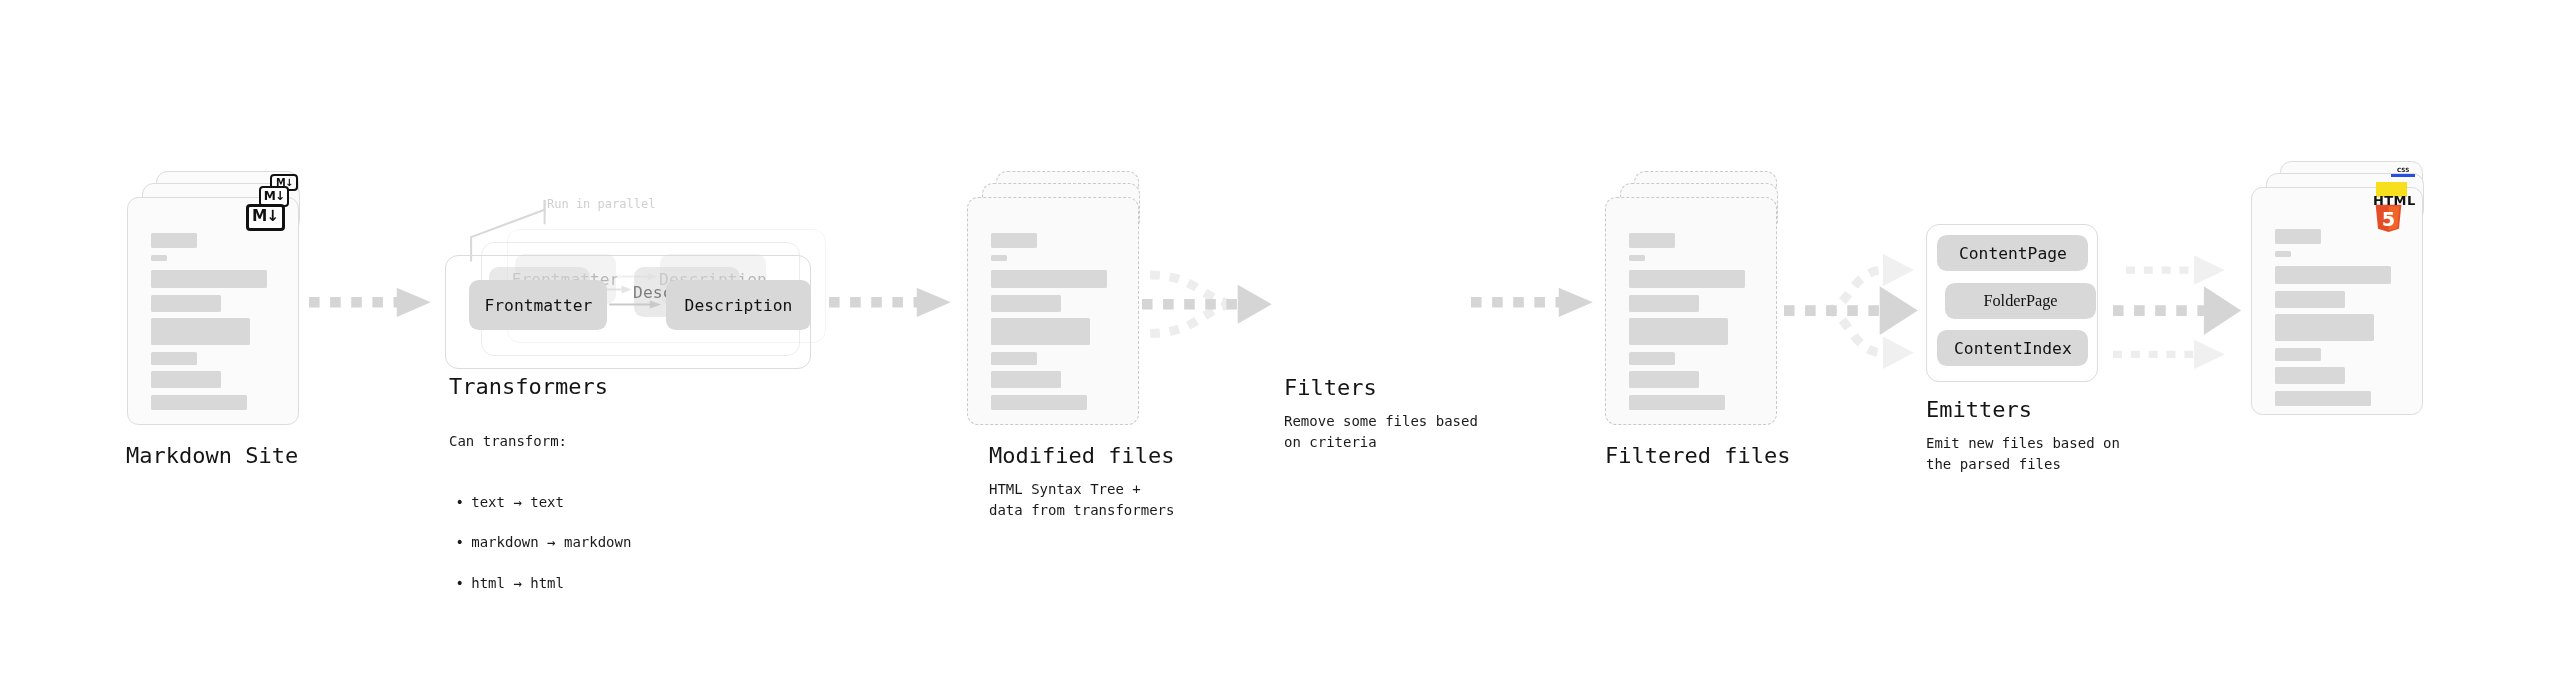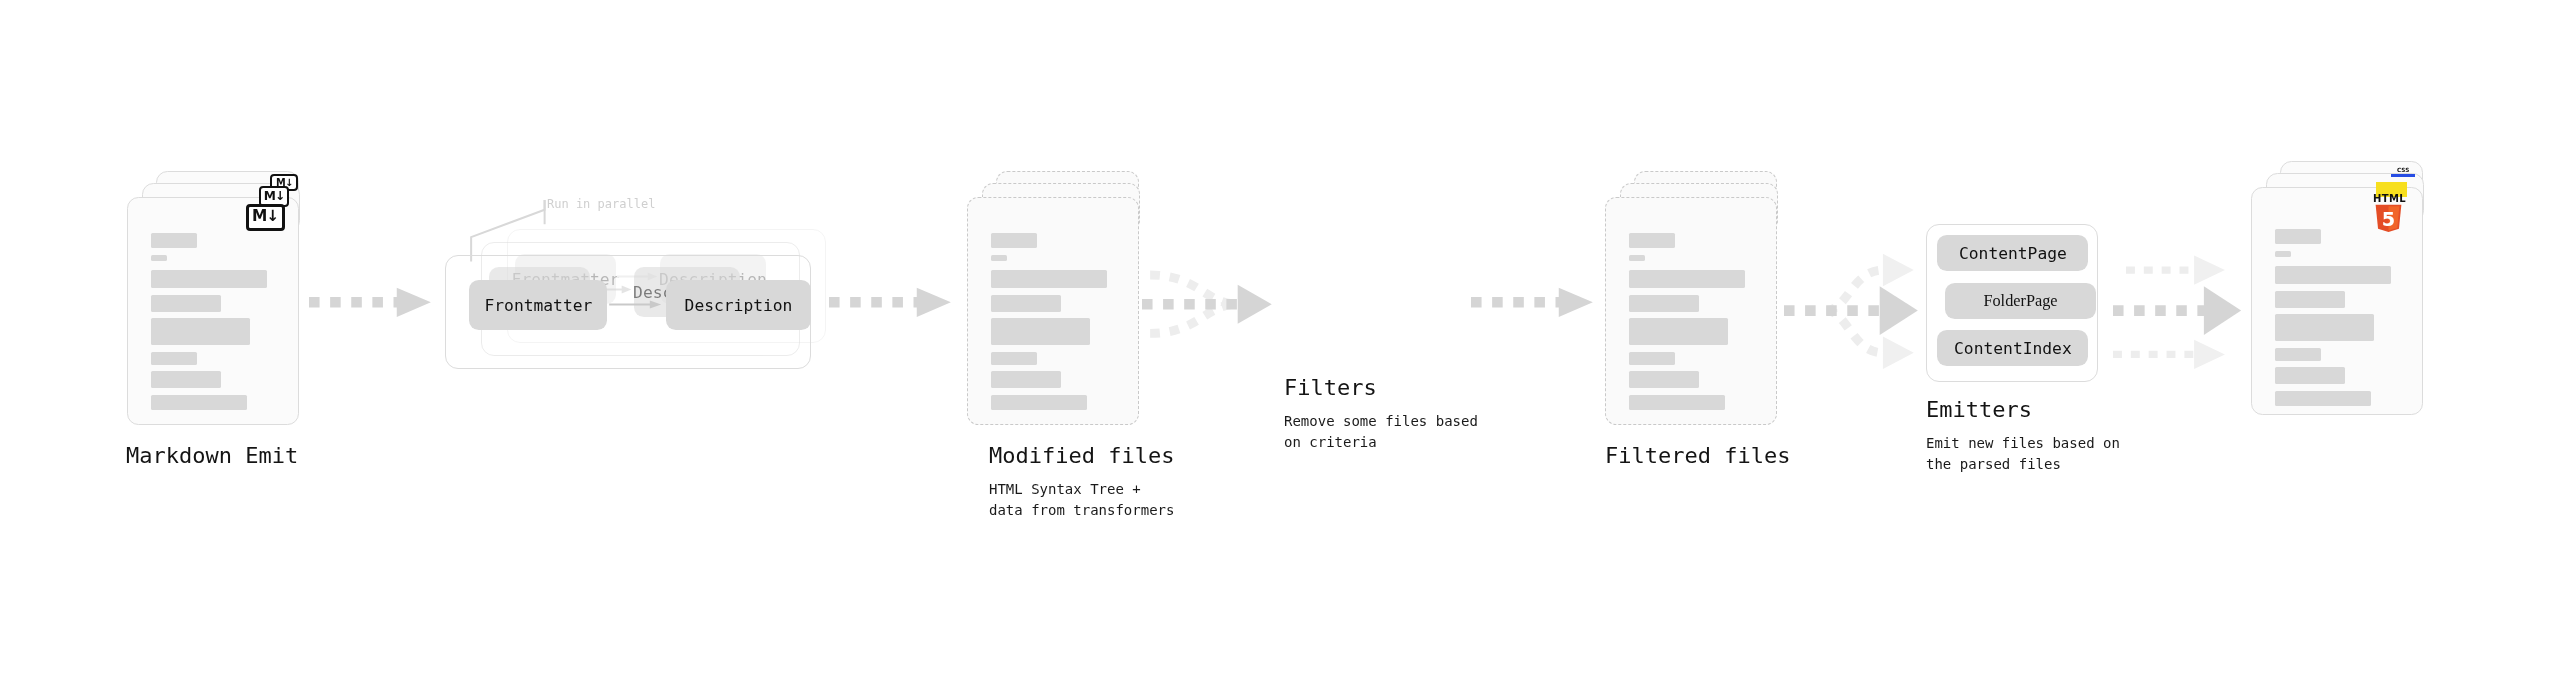--- a/index.html
+++ b/index.html
@@ -38,21 +38,21 @@
     font-weight:bold;font-size:15.4px;line-height:1;color:#111;letter-spacing:-0.8px;
   }
   .md-badge.small{width:26px;height:16.3px;border-width:2.4px;font-size:12.2px;}
   .md-badge.tiny{width:24.4px;height:13px;border-width:2.4px;font-size:9.8px;}
 
   
   .html5{width:31px;height:37px;position:relative;}
   .html5 .tag{
     position:absolute;top:-1.6px;left:0;width:100%;text-align:center;
     font-family:"DejaVu Sans","Liberation Sans",sans-serif;
-    font-size:10px;font-weight:bold;color:#111;letter-spacing:0.4px;
+    font-size:13px;font-weight:bold;color:#111;letter-spacing:0.4px;
   }
   
   .jsbadge{width:31px;height:14.6px;background:#f7df1e;}
   
   .cssbadge{width:24.4px;height:9.8px;position:relative;}
   .cssbadge .bar{position:absolute;bottom:0;left:0;width:100%;height:3.3px;background:#264de4;}
   .cssbadge .tx{
     position:absolute;top:-0.8px;left:0;width:100%;text-align:center;
     font-family:"DejaVu Sans","Liberation Sans",sans-serif;
     font-size:5.7px;font-weight:bold;color:#111;
@@ -123,21 +123,21 @@
       <div class="ln" style="width:116px;height:18px;"></div>
       <div class="ln" style="width:70px;height:17px;"></div>
       <div class="ln" style="width:99px;height:27px;"></div>
       <div class="ln" style="width:46px;height:13px;"></div>
       <div class="ln" style="width:70px;height:17px;"></div>
       <div class="ln" style="width:96px;height:15.4px;"></div>
     </div>
   </div>
 
   <div class="caption" style="left:126px;top:443px;">
-    <div class="cap-title">Markdown Emit</div>
+    <div class="cap-title">Markdown Site</div>
   </div>
 
   <svg class="abs" style="left:309px;top:286px;" width="130" height="32.5" viewBox="0 0 160 40">
     <line x1="0" y1="20" x2="118" y2="20" stroke="#d5d5d5" stroke-width="13" stroke-dasharray="13 13"></line>
     <polygon points="108,2 150,20 108,38" fill="#d5d5d5"></polygon>
   </svg>
 
   <div class="boxgroup" style="left:445px;top:195px;width:382px;height:163px;">
 
     <svg class="abs" style="left:24.4px;top:4.9px;" width="106" height="63" viewBox="0 0 130 78">
@@ -170,20 +170,31 @@
       <div class="gbox" style="left:0px;top:60px;width:366px;height:114px;"></div>
       <div class="chip" style="left:24.4px;top:85px;width:138px;height:50px;">Frontmatter</div>
       <div class="chip" style="left:221px;top:85px;width:145px;height:50px;">Description</div>
       <svg class="abs" style="left:164px;top:103px;" width="54" height="13" viewBox="0 0 66 16">
         <line x1="0" y1="8" x2="52" y2="8" stroke="#c9c9c9" stroke-width="2.5"></line>
         <polygon points="50,3 64,8 50,13" fill="#c9c9c9"></polygon>
       </svg>
     </div>
   </div>
 
+  <div class="caption" style="left:449px;top:374px;">
+    <div class="cap-title">Transformers</div>
+    <div class="cap-sub">
+      <div>Can transform:</div>
+      <ul class="bullets">
+        <li>text → text</li>
+        <li>markdown → markdown</li>
+        <li>html → html</li>
+      </ul>
+    </div>
+  </div>
 
   <svg class="abs" style="left:829px;top:286px;" width="130" height="32.5" viewBox="0 0 160 40">
     <line x1="0" y1="20" x2="118" y2="20" stroke="#d5d5d5" stroke-width="13" stroke-dasharray="13 13"></line>
     <polygon points="108,2 150,20 108,38" fill="#d5d5d5"></polygon>
   </svg>
 
   <div class="docstack" style="left:967px;top:171px;width:172px;height:254px;">
     <div class="sheet dashed s3"></div>
     <div class="sheet dashed s2"></div>
     <div class="sheet dashed s1"></div>

